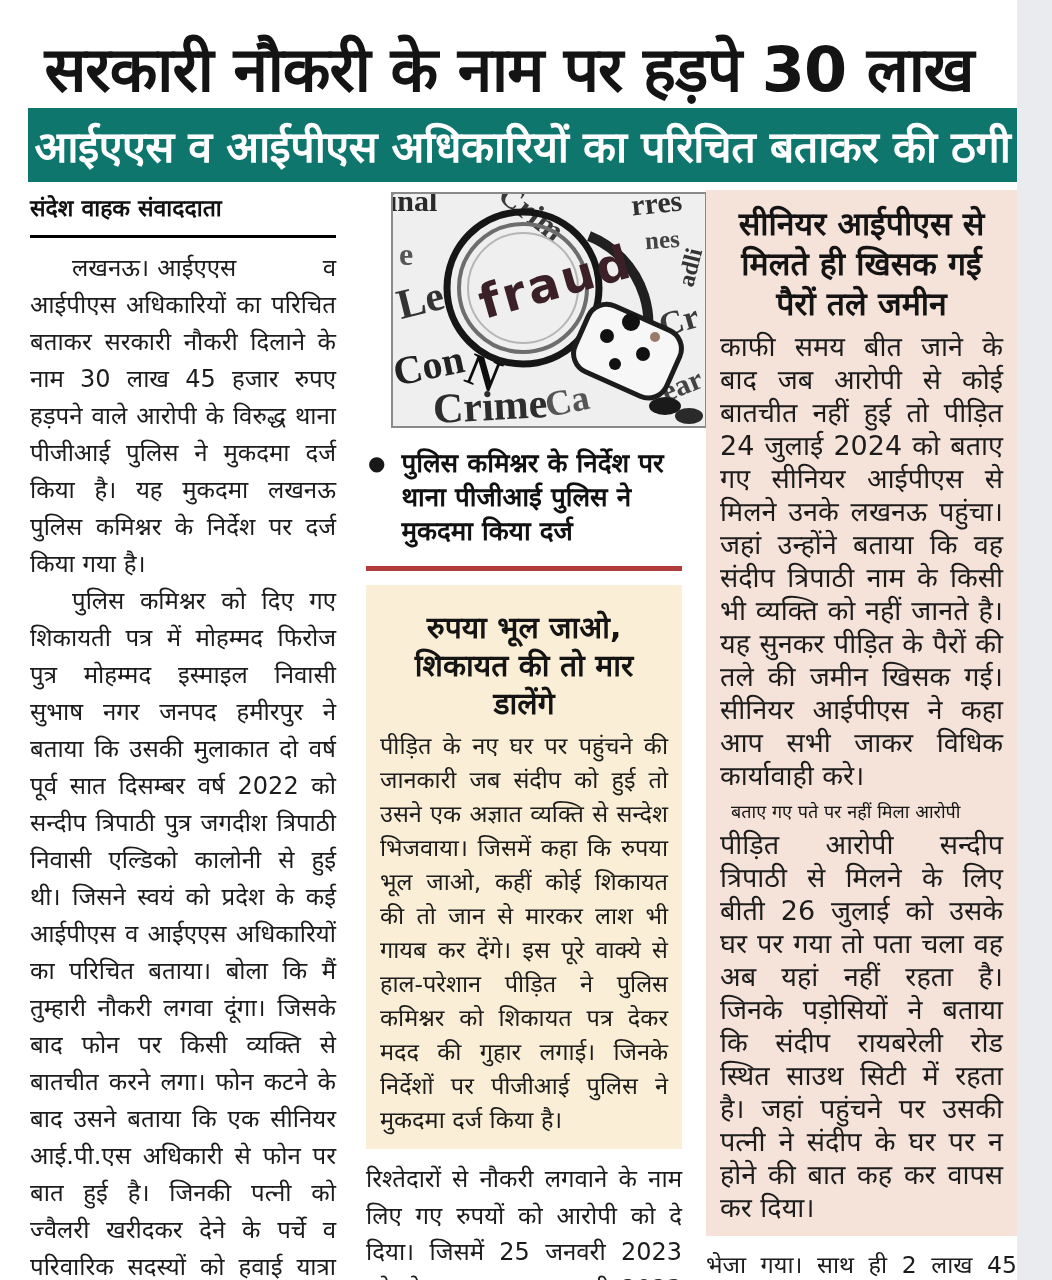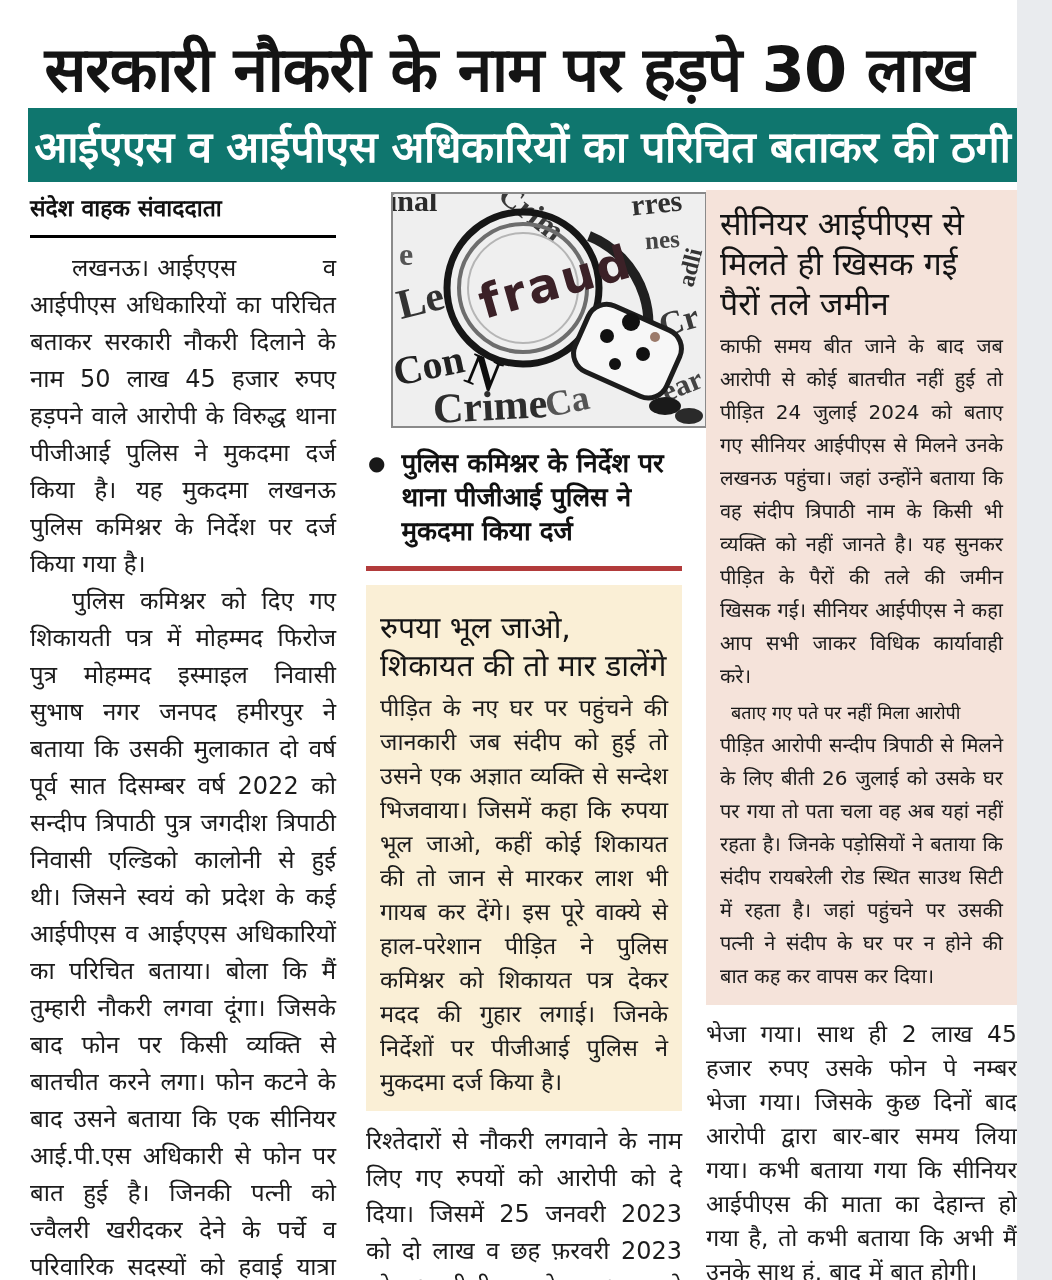--- a/index.html
+++ b/index.html
@@ -35,44 +35,44 @@
   .caption { display:flex; gap:16px; padding:18px 2px 8px 2px; }
   .caption .dot { font-size:20px; line-height:34px; color:#181818; }
   .caption .cap-text { font-size:26px; font-weight:800; color:#111; line-height:34px; }
 
   .red-rule { height:5px; background:#b23b3b; margin:10px 0 14px 0; }
 
   .box { padding:24px 14px 12px 14px; }
   .box-cream { background:#faefd6; }
   .box-pink  { background:#f5e3da; padding:14px 14px 12px 14px; }
 
-  .box-title { font-size:30px; font-weight:400; color:#141414; line-height:38px; margin-bottom:6px; }
+  .box-title { font-size:30px; font-weight:700; color:#141414; line-height:38px; margin-bottom:6px;text-align:center; }
   .box-cream .box-body { font-size:23.5px; line-height:34px; color:#1c1c1c; text-align:justify; }
 
   .mid-below { margin-top:12px; font-size:24px; line-height:36.5px; color:#1c1c1c; text-align:justify; }
 
   .box-pink .box-title { font-size:32px; line-height:40px; }
-  .box-pink .box-body { font-size:20px; line-height:33px; color:#1c1c1c; text-align:justify; }
+  .box-pink .box-body { font-size:27px; line-height:33px; color:#1c1c1c; text-align:justify; }
   .sub-head { font-size:18px; font-weight:400; color:#141414; line-height:32px; margin-top:4px;margin-left:11px; }
   .right-below { margin-top:12px; font-size:23.5px; line-height:34px; color:#1c1c1c; text-align:justify; }
 </style>
 </head>
 <body>
 
 <div class="page">
 
   <h1 class="headline">सरकारी नौकरी के नाम पर हड़पे 30 लाख</h1>
 
   <div class="banner">
     <span>आईएएस व आईपीएस अधिकारियों का परिचित बताकर की ठगी</span>
   </div>
 
   <div class="col col-left body-text">
     <div class="byline">संदेश वाहक संवाददाता</div>
-    <p><span class="lead">लखनऊ।</span><span>आईएएस व आईपीएस अधिकारियों का परिचित बताकर सरकारी नौकरी दिलाने के नाम 50 लाख 45 हजार रुपए हड़पने वाले आरोपी के विरुद्ध थाना पीजीआई पुलिस ने मुकदमा दर्ज किया है। यह मुकदमा लखनऊ पुलिस कमिश्नर के निर्देश पर दर्ज किया गया है।</span></p>
+    <p><span class="lead">लखनऊ।</span><span>आईएएस व आईपीएस अधिकारियों का परिचित बताकर सरकारी नौकरी दिलाने के नाम 30 लाख 45 हजार रुपए हड़पने वाले आरोपी के विरुद्ध थाना पीजीआई पुलिस ने मुकदमा दर्ज किया है। यह मुकदमा लखनऊ पुलिस कमिश्नर के निर्देश पर दर्ज किया गया है।</span></p>
     <p>पुलिस कमिश्नर को दिए गए शिकायती पत्र में मोहम्मद फिरोज पुत्र मोहम्मद इस्माइल निवासी सुभाष नगर जनपद हमीरपुर ने बताया कि उसकी मुलाकात दो वर्ष पूर्व सात दिसम्बर वर्ष 2022 को सन्दीप त्रिपाठी पुत्र जगदीश त्रिपाठी निवासी एल्डिको कालोनी से हुई थी। जिसने स्वयं को प्रदेश के कई आईपीएस व आईएएस अधिकारियों का परिचित बताया। बोला कि मैं तुम्हारी नौकरी लगवा दूंगा। जिसके बाद फोन पर किसी व्यक्ति से बातचीत करने लगा। फोन कटने के बाद उसने बताया कि एक सीनियर आई.पी.एस अधिकारी से फोन पर बात हुई है। जिनकी पत्नी को ज्वैलरी खरीदकर देने के पर्चे व परिवारिक सदस्यों को हवाई यात्रा कराने के टिकट भी दिखाया। इतना सब देख सुनकर पीड़ित को आरोपी की बातों पर विश्वास हो गया। जिसपर पीड़ित ने अपने कई</p>
   </div>
 
   <div class="col col-mid">
 
     <div class="photo">
       <span class="pw" style="left:-4px;top:-10px;font-size:30px;color:#2a2a2a;">inal</span>
       <span class="pw" style="left:102px;top:0px;font-size:32px;color:#3a3a3a;transform:rotate(38deg);">Crim</span>
       <span class="pw" style="left:238px;top:-8px;font-size:30px;color:#2f2f2f;transform:rotate(-6deg);">rres</span>
       <span class="pw" style="left:252px;top:32px;font-size:25px;color:#444;transform:rotate(-4deg);">nes</span>

